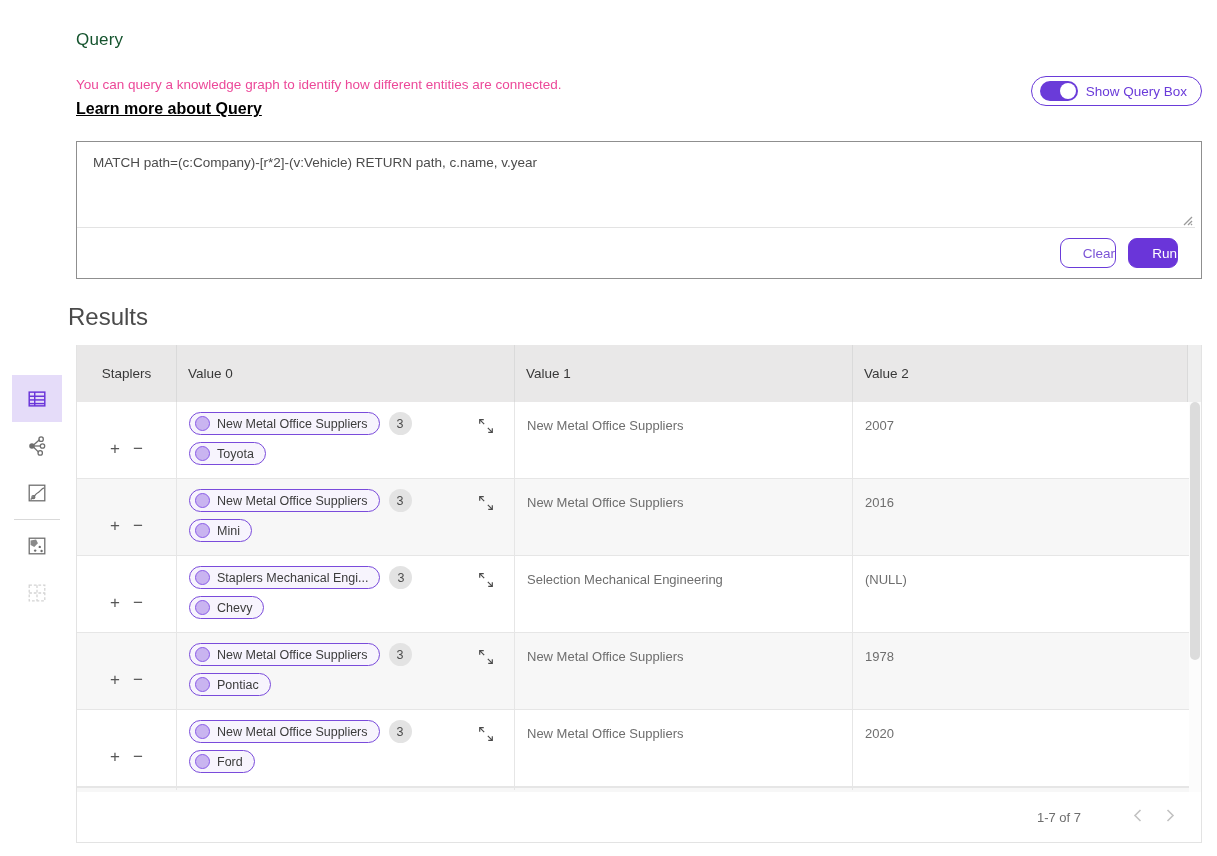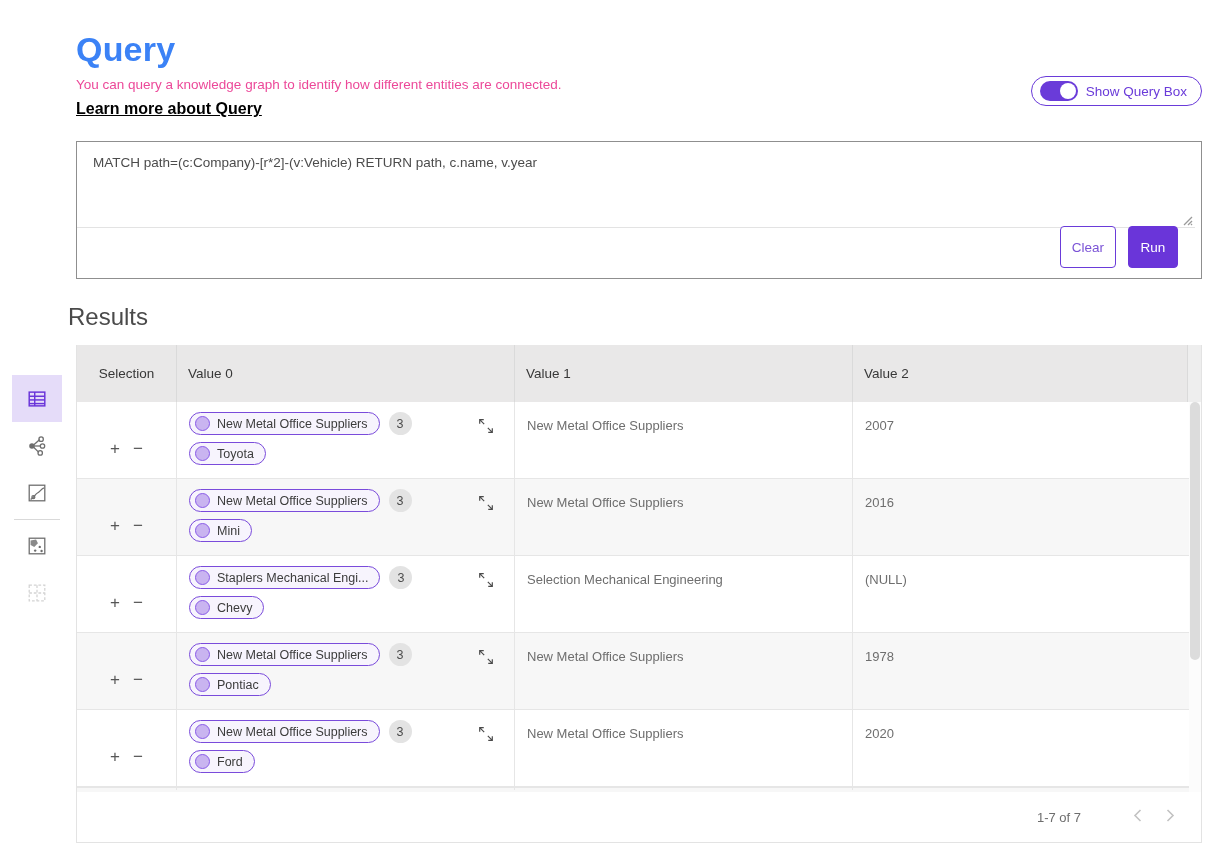--- a/index.html
+++ b/index.html
@@ -1,38 +1,38 @@
 <!DOCTYPE html>
 <html><head>
 <meta charset="utf-8">
 <style>
   * { margin:0; padding:0; box-sizing:border-box; }
   html,body { background:#ffffff; }
   body { font-family:"Liberation Sans", sans-serif; color:#4c4c4c; }
   .page { position:relative; width:1217px; height:856px; background:#fff; overflow:hidden; }
 
   
-  .q-title { position:absolute; left:76px; top:30px; font-size:34px; font-weight:bold; color:#3b82f6; letter-spacing:.2px; }
+  .q-title { position:absolute; left:76px; top:30px; font-size:17px; font-weight:normal; color:#14532d; letter-spacing:.2px; }
   .q-desc  { position:absolute; left:76px; top:77px; font-size:13.5px; color:#ec4899; }
   .q-link  { position:absolute; left:76px; top:100px; font-size:16px; font-weight:bold; color:#000000; text-decoration:underline; cursor:pointer; }
 
   .toggle-wrap { position:absolute; top:76px; right:15px; height:30px; display:flex; align-items:center; gap:8px;
                  border:1px solid #6a3bd9; border-radius:17px; padding:0 14px 0 8px; cursor:pointer; background:#fff; }
   .switch { width:38px; height:20px; border-radius:10px; background:#6a3bd9; position:relative; flex:0 0 auto; }
   .switch .knob { position:absolute; right:2px; top:2px; width:16px; height:16px; border-radius:50%; background:#fff; }
   .toggle-label { font-size:13.5px; color:#6a3bd9; white-space:nowrap; }
 
   
   .query-box { position:absolute; left:76px; top:141px; width:1126px; height:138px; border:1px solid #8f8f8f; background:#fff; }
   .query-textarea { display:block; width:calc(100% - 6px); height:86px; border:none; border-bottom:1px solid #e3e3e3;
                     resize:none; outline:none; padding:13px 16px; font-family:"Liberation Sans", sans-serif;
                     font-size:13.5px; color:#4c4c4c; }
   .resize-handle { position:absolute; right:8px; top:72px; width:12px; height:12px; }
   .query-actions { position:absolute; right:23px; bottom:10px; display:flex; gap:12px; }
-  .btn { height:42px; font-family:"Liberation Sans", sans-serif; font-size:13.5px; border-radius:4px; cursor:pointer; }
+  .btn { height:30px; font-family:"Liberation Sans", sans-serif; font-size:13.5px; border-radius:9px; cursor:pointer;text-align:right; }
   .btn-clear { width:56px; background:#fff; border:1px solid #6a3bd9; color:#7a52d6; }
   .btn-run   { width:50px; background:#6a35d9; border:1px solid #6a35d9; color:#fff; }
 
   
   .r-title { position:absolute; left:68px; top:303px; font-size:24px; font-weight:normal; color:#4a4a4a; }
 
   
   .sidebar { position:absolute; left:12px; top:375px; width:50px; display:flex; flex-direction:column; align-items:center; }
   .side-item { width:50px; height:47px; display:flex; align-items:center; justify-content:center; cursor:pointer; }
   .side-item.selected { background:#e5dcf9; }
@@ -161,21 +161,21 @@
           <rect x="3.5" y="3.5" width="17" height="17"></rect>
           <line x1="12" y1="3.5" x2="12" y2="20.5"></line>
             <line x1="3.5" y1="12" x2="20.5" y2="12"></line>
         </g>
       </svg>
     </div>
   </div>
 
   <div class="table-wrap">
     <div class="thead">
-      <div class="th center">Selection</div>
+      <div class="th center">Staplers</div>
       <div class="th pad">Value 0</div>
       <div class="th pad">Value 1</div>
       <div class="th pad">Value 2</div>
       <div class="th corner"></div>
     </div>
 
     <div class="tbody">
 
       <div class="trow">
         <div class="td td-sel">

